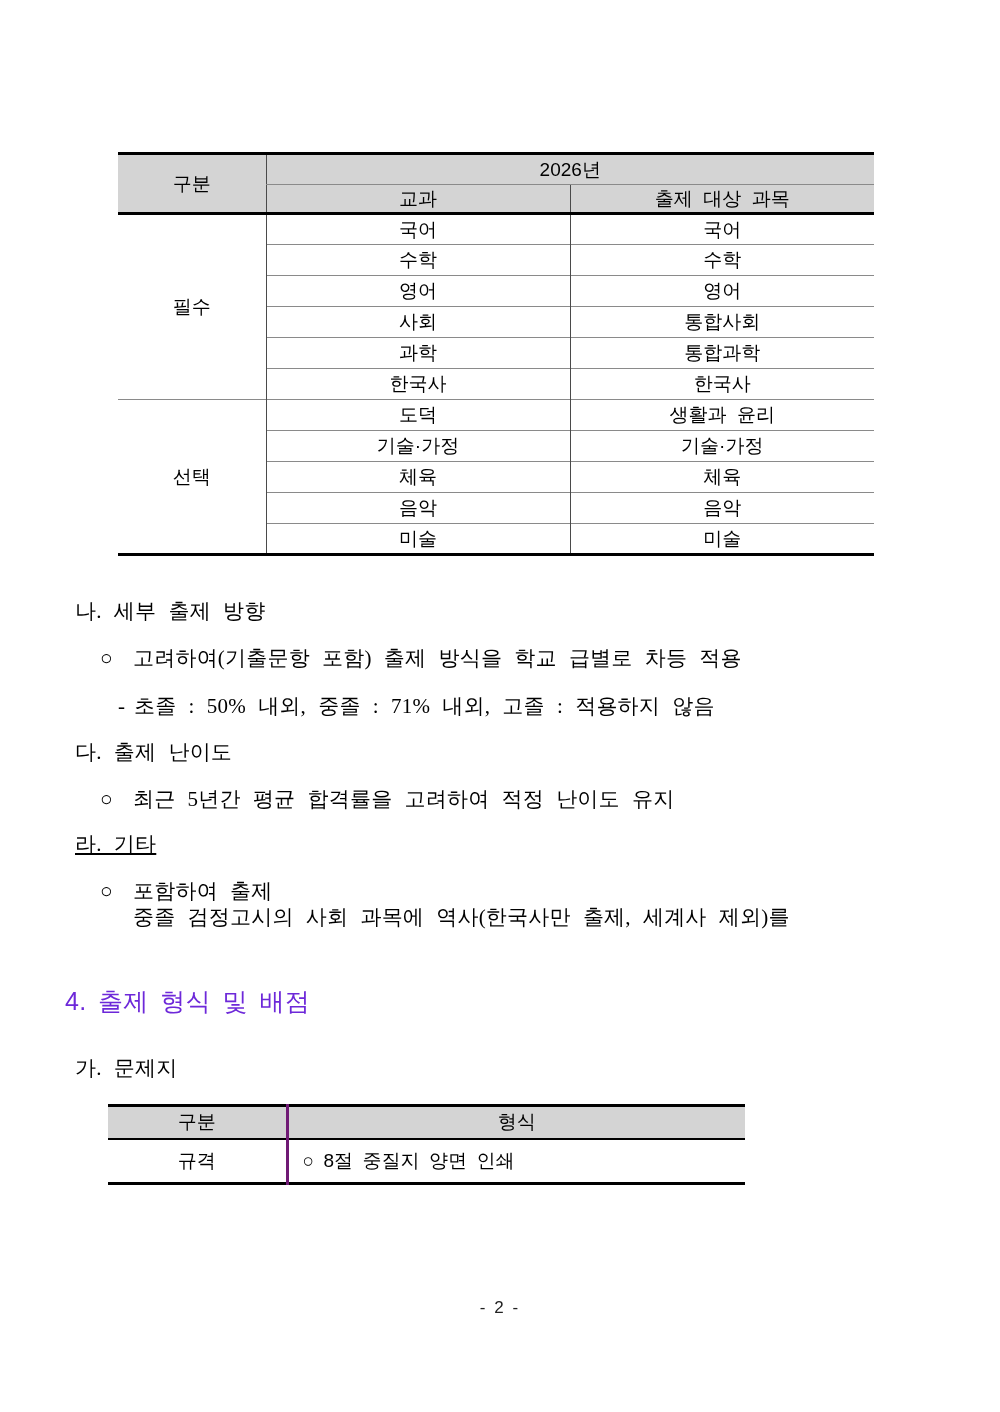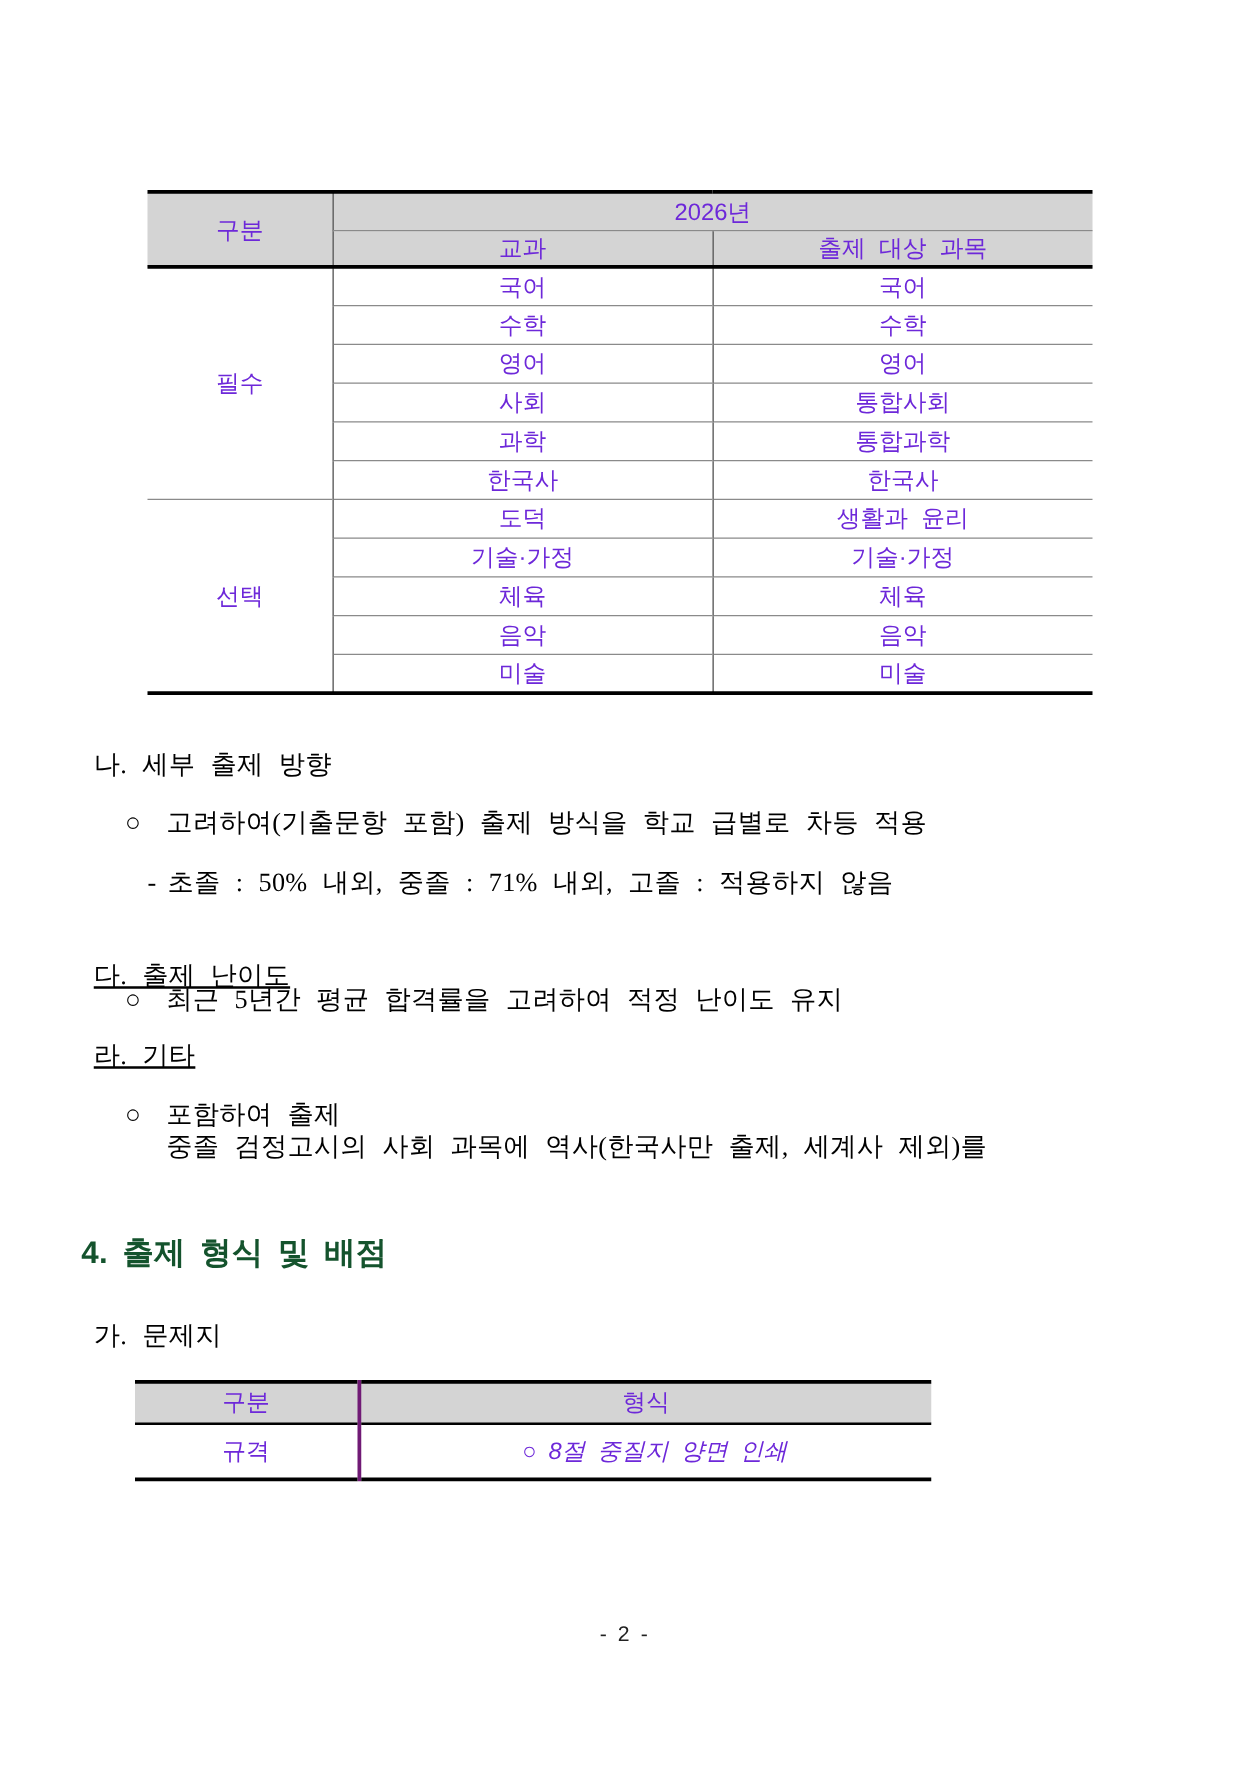--- a/index.html
+++ b/index.html
@@ -13,21 +13,21 @@
     background: #ffffff;
     overflow: hidden;
   }
 
   
   table {
     border-collapse: collapse;
     table-layout: fixed;
     font-family: "Liberation Sans", sans-serif;
     font-size: 19px;
-    color: #6d28d9;
+    color: #000000;
     word-spacing: 0.28em;
   }
   td, th { text-align: center; vertical-align: middle; font-weight: normal; }
 
   #table1 {
     position: absolute;
     left: 118px; top: 152px;
     width: 756px;
     border-top: 3px solid #000000;
     border-bottom: 3px solid #000000;
@@ -52,21 +52,21 @@
     border-bottom: 3px solid #000000;
   }
   #table2 thead { border-bottom: 2.5px solid #000000; }
   #table2 thead td { background: #d4d4d4; }
   #table2 thead tr { height: 33px; }
   #table2 tbody tr { height: 45px; }
   #table2 tbody td { border-top: 1px solid #8a8a8a; }
   #table2 .c1 { width: 179px; }
   #table2 .c2 { width: 458px; }
   #table2 .vline { border-left: 3px solid #701a75; }
-  #table2 tbody td.value { text-align: center; padding-left: 14px; word-spacing: 0.22em; font-style: italic; }
+  #table2 tbody td.value { text-align: left; padding-left: 14px; word-spacing: 0.22em; }
 
   
   .txt {
     position: absolute;
     font-size: 21px;
     line-height: 1.25;
     letter-spacing: 0.01em;
     word-spacing: 0.32em;
     white-space: nowrap;
     color: #000000;
@@ -74,26 +74,26 @@
   .item { display: flex; }
   .item .marker { flex: 0 0 33px; }
   .sub .marker { flex: 0 0 16px; }
   .wrapblock { white-space: normal; width: 805px; }
   .wrapblock .lines span { display: block; }
 
   .h4 {
     position: absolute;
     left: 65px; top: 985px;
     font-family: "Liberation Sans", sans-serif;
-    font-weight: bold;
+    font-weight: normal;
     font-size: 25px;
     letter-spacing: 0.01em;
     word-spacing: 0.18em;
     white-space: nowrap;
-    color: #14532d;
+    color: #6d28d9;
   }
 
   .pagenum {
     position: absolute;
     left: 0; top: 1298px;
     width: 100%;
     text-align: center;
     font-family: "Liberation Sans", sans-serif;
     font-size: 17px;
     letter-spacing: 0.12em;
@@ -171,21 +171,21 @@
   <div class="txt item" style="left:100px; top:645px;">
     <span class="marker">○</span>
     <span>고려하여(기출문항 포함) 출제 방식을 학교 급별로 차등 적용</span>
   </div>
 
   <div class="txt item sub" style="left:118px; top:693px;">
     <span class="marker">-</span>
     <span>초졸 : 50% 내외, 중졸 : 71% 내외, 고졸 : 적용하지 않음</span>
   </div>
 
-  <div class="txt" style="left:75px; top:767px;text-decoration:underline;">다. 출제 난이도</div>
+  <div class="txt" style="left:75px; top:739px;">다. 출제 난이도</div>
 
   <div class="txt item" style="left:100px; top:786px;">
     <span class="marker">○</span>
     <span>최근 5년간 평균 합격률을 고려하여 적정 난이도 유지</span>
   </div>
 
   <div class="txt" style="left:75px; top:831px;text-decoration:underline;">라. 기타</div>
 
   <div class="txt item wrapblock" style="left:100px; top:878px;">
     <span class="marker">○</span>

